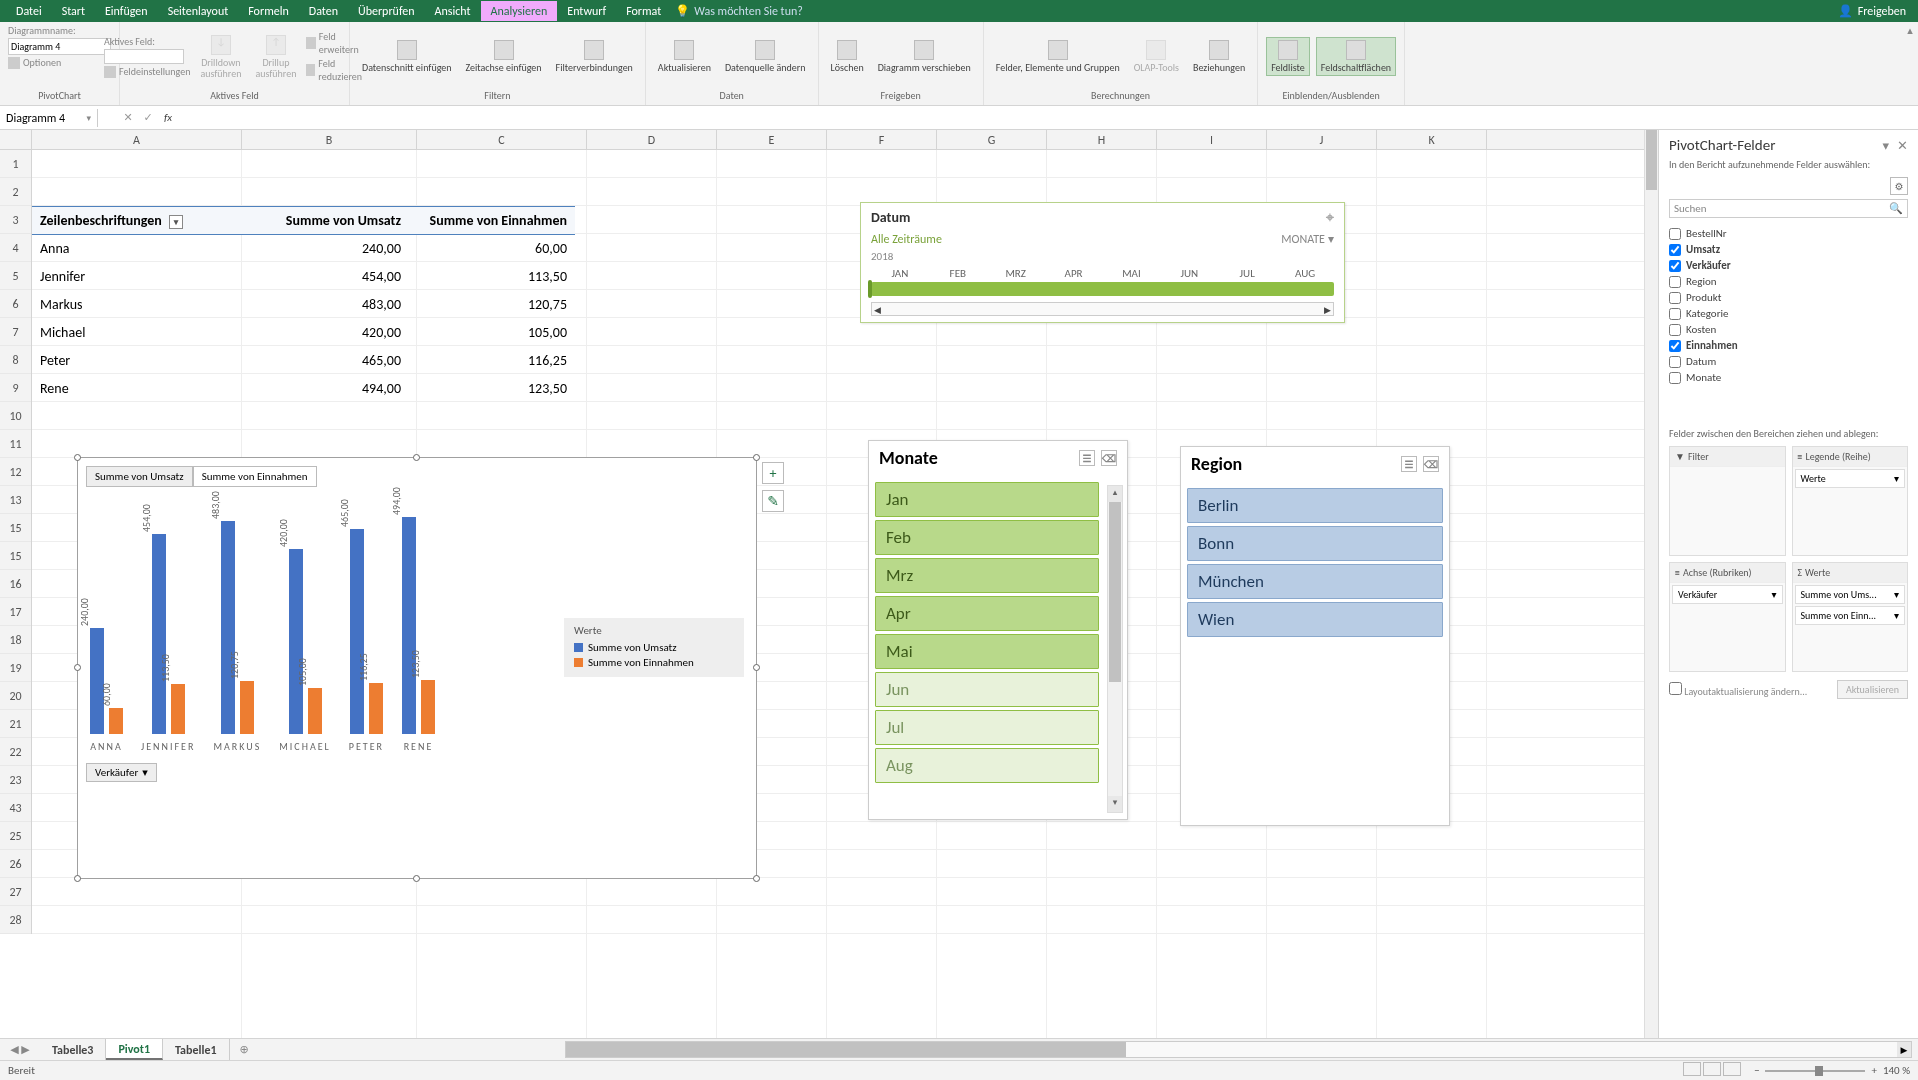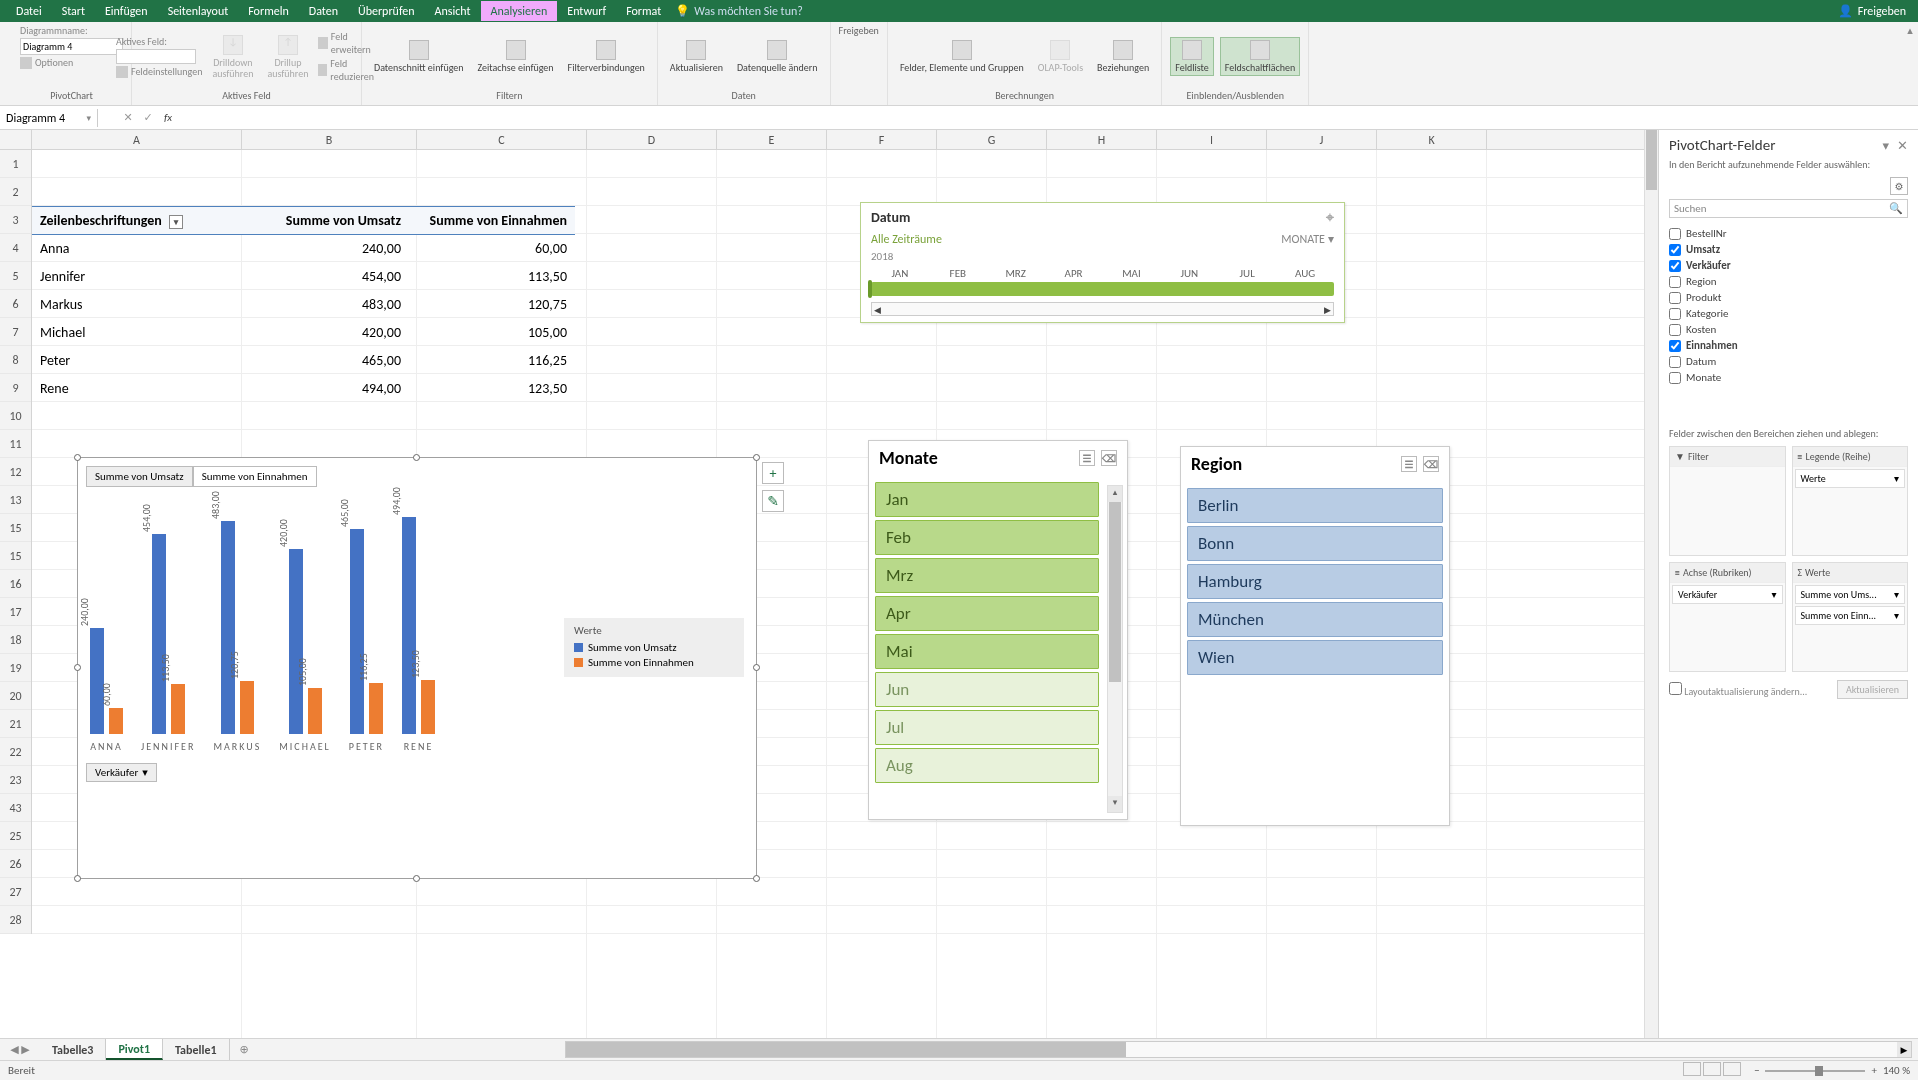--- a/index.html
+++ b/index.html
@@ -131,21 +131,21 @@
 .fp-zone{border:1px solid #ddd;min-height:110px;background:#f9f9f9;}
 .fp-zone .zh{font-size:10px;color:#555;padding:3px 5px;border-bottom:1px solid #eee;background:#f0f0f0;display:flex;align-items:center;gap:3px;}
 .fp-zone .zi{font-size:10px;padding:2px 5px;background:#fff;border:1px solid #ddd;margin:2px;display:flex;justify-content:space-between;align-items:center;}
 .fp-footer{display:flex;align-items:center;justify-content:space-between;margin-top:8px;font-size:10px;color:#888;}
 .fp-footer .btn{border:1px solid #ccc;padding:2px 8px;background:#f3f3f3;color:#aaa;}
 
 
 .sheettabs { height:22px; border-top:1px solid #d4d4d4; display:flex; align-items:stretch; background:#f3f3f3;}
 .sheettabs .nav{width:40px;display:flex;align-items:center;justify-content:center;color:#888;gap:6px;}
 .sheettabs .tab{padding:2px 12px;border-right:1px solid #ccc;font-size:12px;color:#444;display:flex;align-items:center;font-weight:bold;}
-.sheettabs .tab.active{background:#fff;border-bottom:2px solid #14532d;font-weight:bold;color:#217346;}
+.sheettabs .tab.active{background:#fff;border-bottom:2px solid #737373;font-weight:bold;color:#217346;}
 .sheettabs .add{padding:2px 10px;color:#888;display:flex;align-items:center;}
 .sheettabs .hsb{flex:1;margin:2px 6px;border:1px solid #ccc;background:#f9f9f9;position:relative;}
 .sheettabs .hsb .thumb{position:absolute;left:0;top:0;bottom:0;width:560px;background:#c1c1c1;}
 .sheettabs .hsb .arr{position:absolute;top:0;bottom:0;width:14px;display:flex;align-items:center;justify-content:center;font-size:9px;background:#e8e8e8;}
 .sheettabs .hsb .arr.l{left:0;} .sheettabs .hsb .arr.r{right:0;}
 .statusbar { height:20px; background:#f3f3f3; border-top:1px solid #d4d4d4; display:flex; align-items:center; padding:0 8px; font-size:11px; color:#555; justify-content:space-between;}
 .statusbar .views span{display:inline-block;width:18px;height:14px;border:1px solid #bbb;margin:0 1px;}
 .statusbar .zoom{display:flex;align-items:center;gap:6px;}
 .statusbar .zoom .slider{width:100px;height:2px;background:#aaa;position:relative;}
 .statusbar .zoom .slider::after{content:'';position:absolute;left:50%;top:-4px;width:8px;height:10px;background:#888;}
@@ -172,21 +172,21 @@
     <span>Was möchten Sie tun?</span>
   </div>
   <div class="spacer"></div>
   <div class="share">
     <span>👤</span>
     <span>Freigeben</span>
   </div>
 </div>
 
 <div class="ribbon">
-  <div class="ribbon-group" style="width:120px;margin-left:12px;">
+  <div class="ribbon-group" style="width:120px;">
     <div class="body" style="flex-direction:column;align-items:flex-start;gap:1px;width:100%;">
       <div class="smallstack" style="width:100%;">
         <div>Diagrammname:</div>
         <input style="width: 100%; font-size: 10px; border: 1px solid rgb(204, 204, 204); padding: 1px 2px;" value="Diagramm 4">
         <div>
             <span class="ico"></span>
             <span>Optionen</span>
           </div>
       </div>
     </div>
@@ -247,20 +247,30 @@
           <span>Aktualisieren</span>
         </div>
       <div class="rbtn">
           <div class="ico"></div>
           <span>Datenquelle ändern</span>
         </div>
     </div>
     <div class="label">Daten</div>
   </div>
   <div class="ribbon-group">
+    <div class="body">
+      <div class="rbtn">
+          <div class="ico"></div>
+          <span>Löschen</span>
+        </div>
+      <div class="rbtn">
+          <div class="ico"></div>
+          <span>Diagramm verschieben</span>
+        </div>
+    </div>
     <div class="label">Freigeben</div>
   </div>
   <div class="ribbon-group">
     <div class="body">
       <div class="rbtn">
           <div class="ico"></div>
           <span>Felder, Elemente und Gruppen</span>
         </div>
       <div class="rbtn dim">
           <div class="ico"></div>
@@ -502,21 +512,20 @@
         <div class="sl-title">
             <span>Region</span>
           <div class="sl-icons">
               <span>☰</span>
               <span>⌫</span>
             </div>
         </div>
         <div class="items" id="region-items">
             <div class="item">Berlin</div>
             <div class="item">Bonn</div>
-            <div class="item">Hamburg</div>
             <div class="item">München</div>
             <div class="item">Wien</div>
           </div>
       </div>
 
       <div class="chart" style="left:77px;top:327px;width:680px;height:422px;">
         <div class="handles">
           <div class="h" style="left:-4px;top:-4px;"></div>
             <div class="h" style="left:50%;top:-4px;margin-left:-4px;"></div>
             <div class="h" style="right:-4px;top:-4px;"></div>

